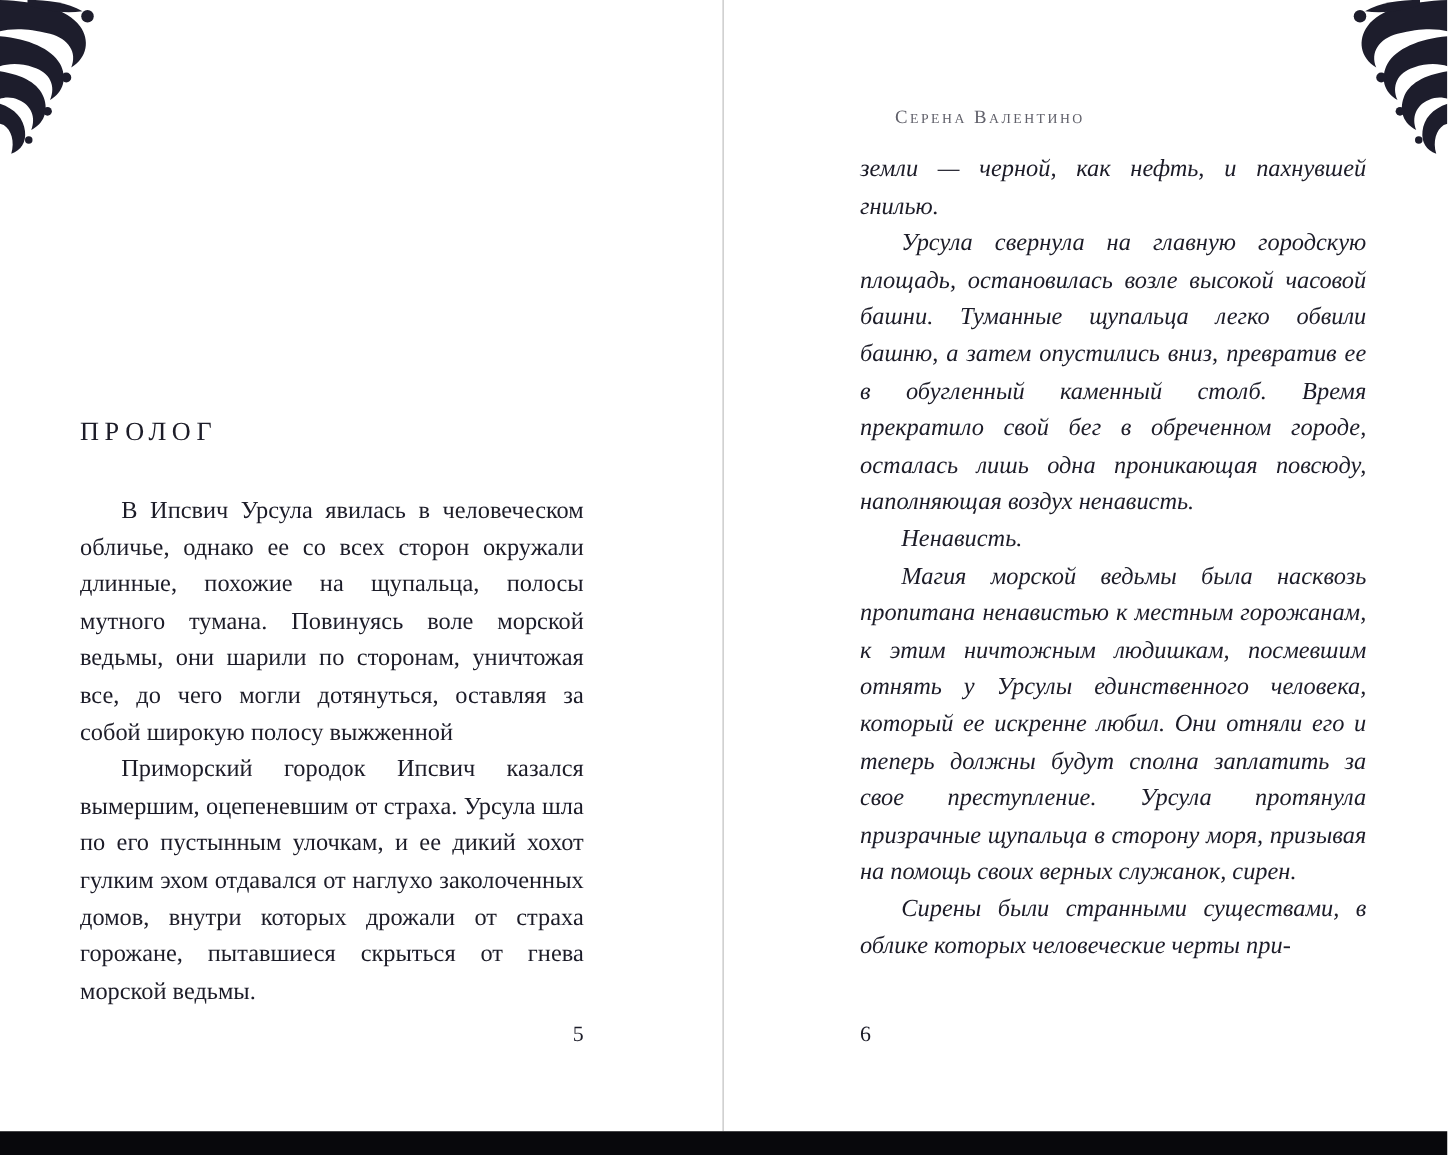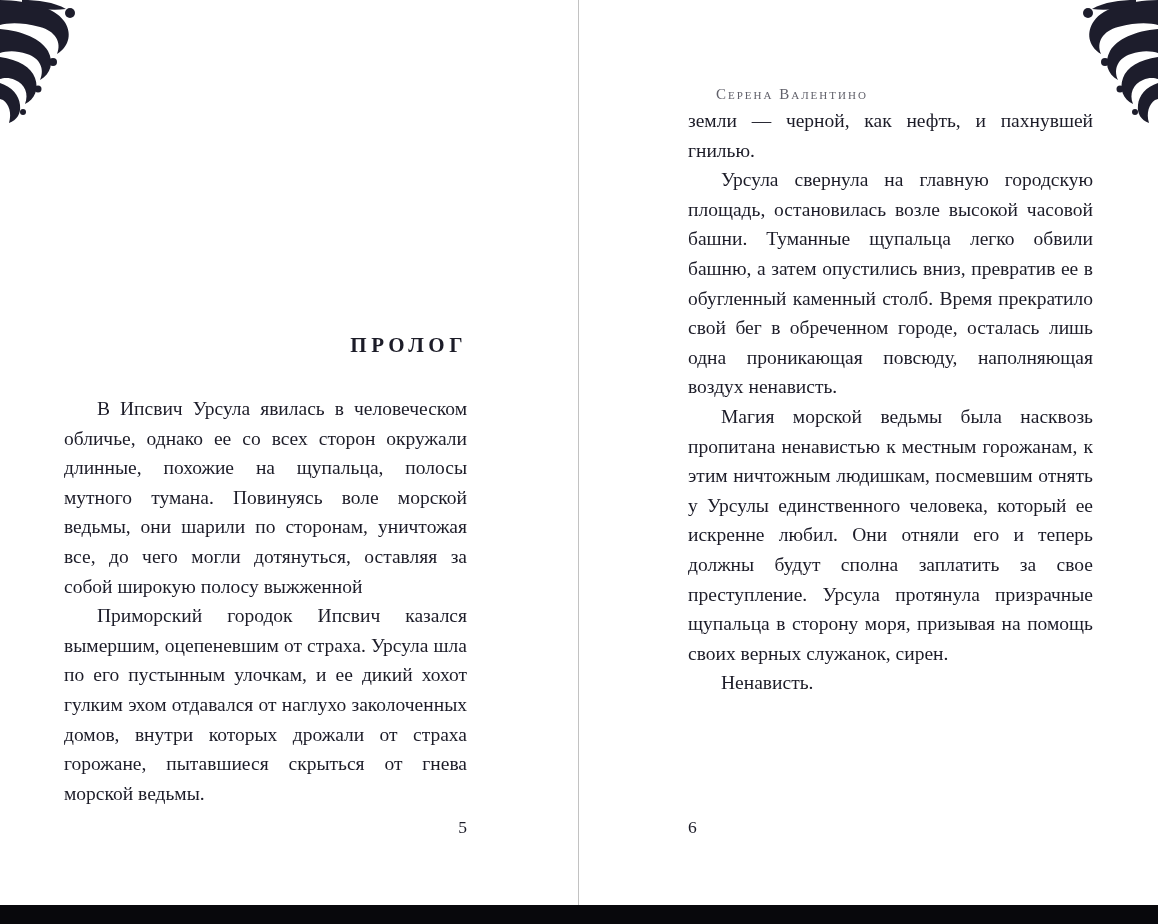--- a/index.html
+++ b/index.html
@@ -49,23 +49,23 @@
   
   .left-text {
     position: absolute;
     left: 64px;
     top: 333px;
     width: 403px;
   }
   .chapter-title {
     margin: 0 0 36px 0;
     font-size: 21px;
-    font-weight: bold;
+    font-weight: normal;
     letter-spacing: 4.5px;
-    text-align: right;
+    text-align: left;
     color: #1c1c28;
   }
 
   p.body {
     margin: 0;
     font-size: 19.5px;
     line-height: 29.6px;
     text-align: justify;
     text-indent: 33px;
     hyphens: manual;
@@ -81,22 +81,23 @@
     width: 405px;
     font-size: 15px;
     letter-spacing: 2px;
     font-variant: small-caps;
     color: #60606a;
     margin-left: 28px;
   }
   .right-text {
     position: absolute;
     left: 688px;
-    top: 106px;
+    top: 121px;
     width: 405px;
+    font-style: italic;
   }
 
   
   .page-num {
     position: absolute;
     top: 817px;
     font-size: 17.5px;
     color: #1c1c28;
   }
   .page-num.pn-left  { left: 64px;  width: 403px; text-align: right; }
@@ -142,18 +143,19 @@
   <h1 class="chapter-title">ПРОЛОГ</h1>
   <p class="body">В Ипсвич Урсула явилась в человеческом обличье, однако ее со всех сторон окружа­ли длинные, похожие на щупальца, полосы мутного тумана. Повинуясь воле морской ведьмы, они шарили по сторонам, уничто­жая все, до чего могли дотянуться, остав­ляя за собой широкую полосу выжженной</p>
   <p class="body">Приморский городок Ипсвич казался вымершим, оцепеневшим от страха. Урсула шла по его пустынным улочкам, и ее дикий хохот гулким эхом отдавался от наглухо за­колоченных домов, внутри которых дрожа­ли от страха горожане, пытавшиеся скрыть­ся от гнева морской ведьмы.</p>
 </div>
 <div class="page-num pn-left">5</div>
 
 <div class="running-head">Серена Валентино</div>
 <div class="right-text">
   <p class="body no-indent">земли — черной, как нефть, и пахнувшей гнилью.</p>
   <p class="body">Урсула свернула на главную городскую площадь, остановилась возле высокой часо­вой башни. Туманные щупальца легко обви­ли башню, а затем опустились вниз, превра­тив ее в обугленный каменный столб. Время прекратило свой бег в обреченном городе, осталась лишь одна проникающая повсюду, наполняющая воздух ненависть.</p>
+  <p class="body">Ненависть.</p>
   <p class="body">Магия морской ведьмы была насквозь пропитана ненавистью к местным горожа­нам, к этим ничтожным людишкам, посмев­шим отнять у Урсулы единственного челове­ка, который ее искренне любил. Они отняли его и теперь должны будут сполна заплатить за свое преступление. Урсула протянула призрачные щупальца в сторону моря, при­зывая на помощь своих верных служанок, сирен.</p>
-  <p class="body">Ненависть.</p>
+  <p class="body">Сирены были странными существами, в облике которых человеческие черты при-</p>
 </div>
 <div class="page-num pn-right">6</div>
 
 <div class="bottom-bar"></div>
 
 </body></html>

